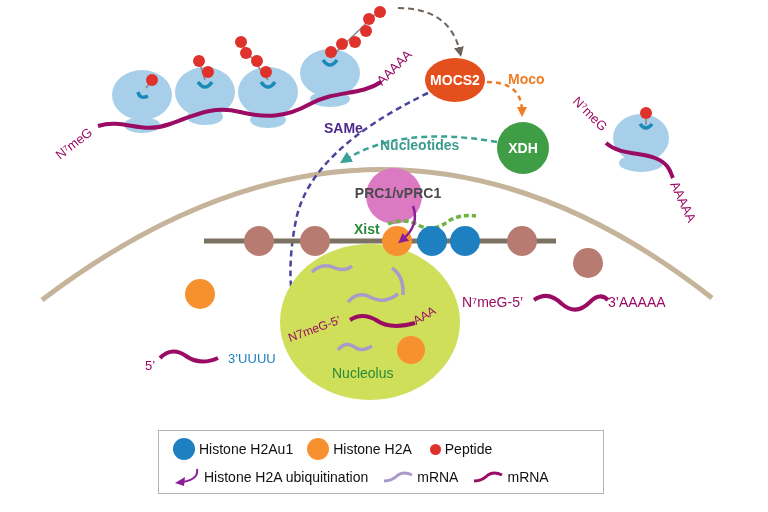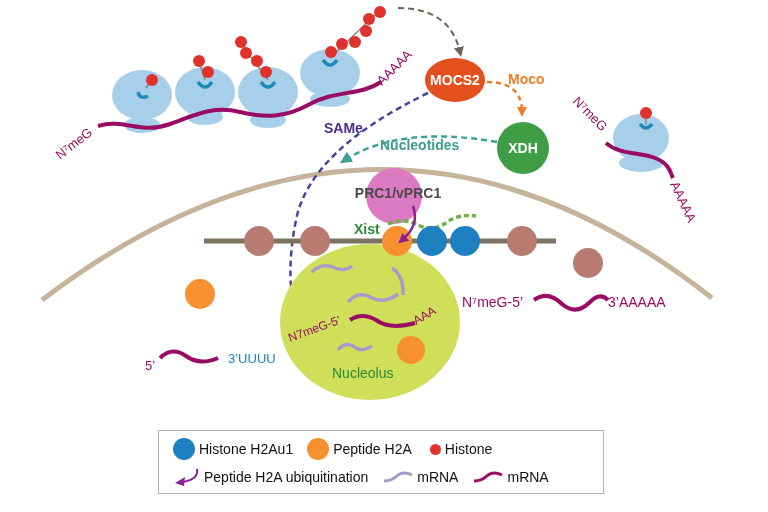--- a/index.html
+++ b/index.html
@@ -151,34 +151,34 @@
 </svg>
 
 <div class="legend-box">
   <div class="legend-row r1">
     <div class="leg-item">
       <span class="swatch sw-big" style="background:#1f80c1"></span>
       <span>Histone H2Au1</span>
     </div>
     <div class="leg-item">
       <span class="swatch sw-big" style="background:#f7912f"></span>
-      <span>Peptide H2A</span>
+      <span>Histone H2A</span>
     </div>
     <div class="leg-item">
       <span class="swatch sw-small" style="background:#e0322d"></span>
-      <span>Histone</span>
+      <span>Peptide</span>
     </div>
   </div>
   <div class="legend-row r2">
     <div class="leg-item">
       <svg class="leg-svg" width="28" height="20" viewBox="0 0 28 20">
         <path d="M24,2 Q26,12 10,15" fill="none" stroke="#8b1f96" stroke-width="2"></path>
         <path d="M2,16 L12,10 L11,19 z" fill="#8b1f96"></path>
       </svg>
-      <span>Peptide H2A ubiquitination</span>
+      <span>Histone H2A ubiquitination</span>
     </div>
     <div class="leg-item">
       <svg class="leg-svg" width="32" height="16" viewBox="0 0 32 16">
         <path d="M2,12 Q10,12 16,6 Q22,2 30,6" fill="none" stroke="#a99bc9" stroke-width="3"></path>
       </svg>
       <span>mRNA</span>
     </div>
     <div class="leg-item">
       <svg class="leg-svg" width="32" height="16" viewBox="0 0 32 16">
         <path d="M2,12 Q10,12 16,6 Q22,2 30,6" fill="none" stroke="#9a0b63" stroke-width="3"></path>

